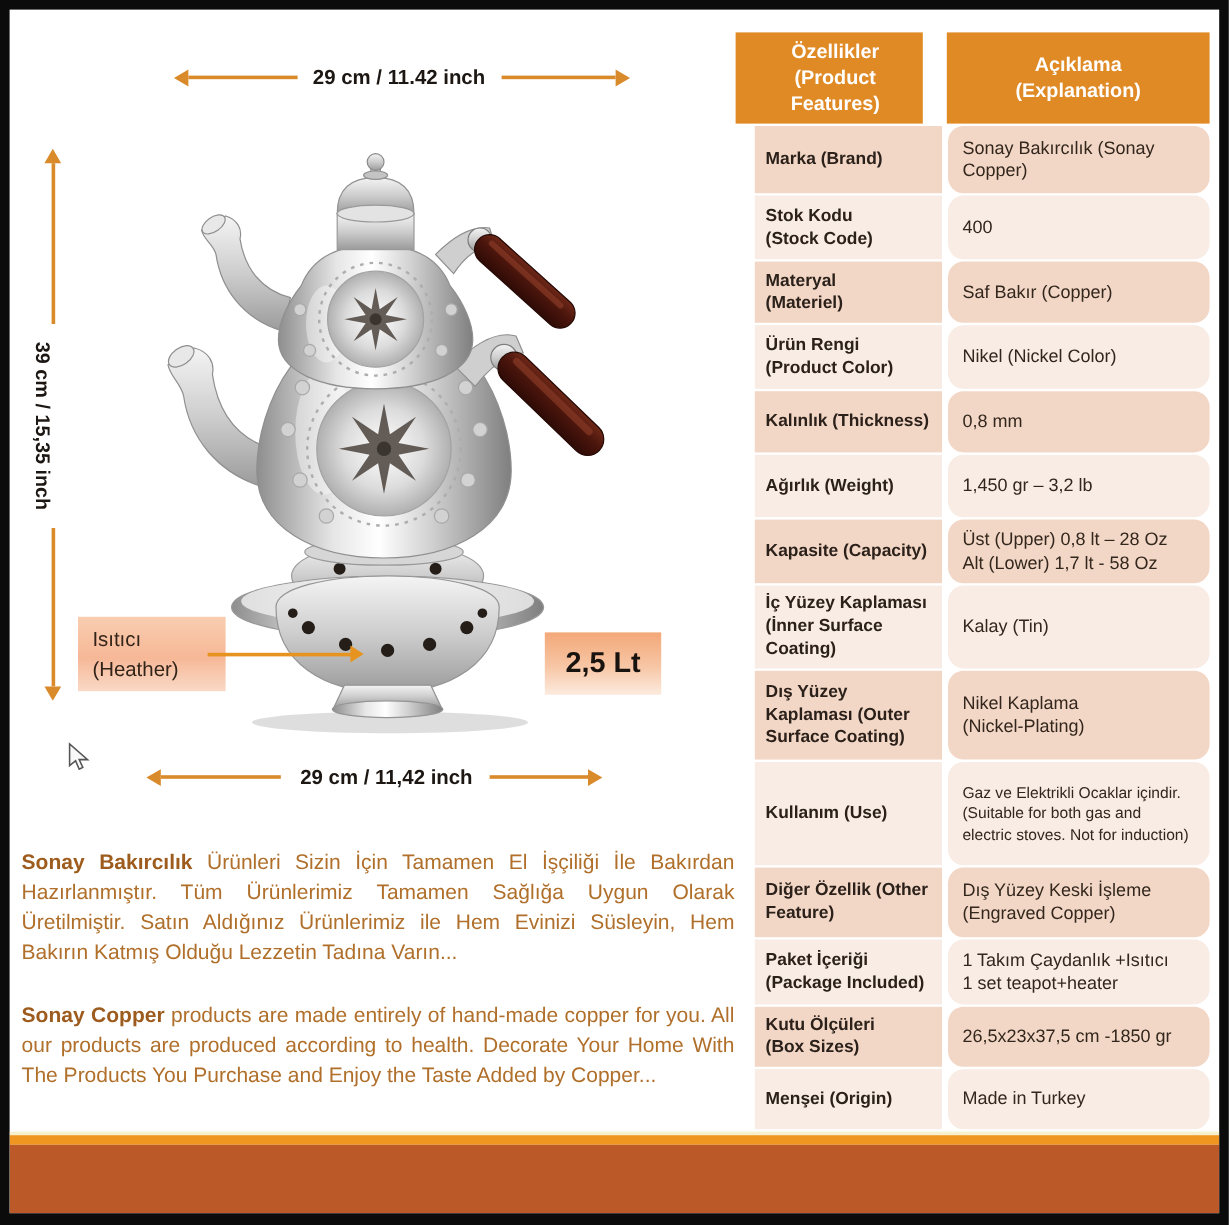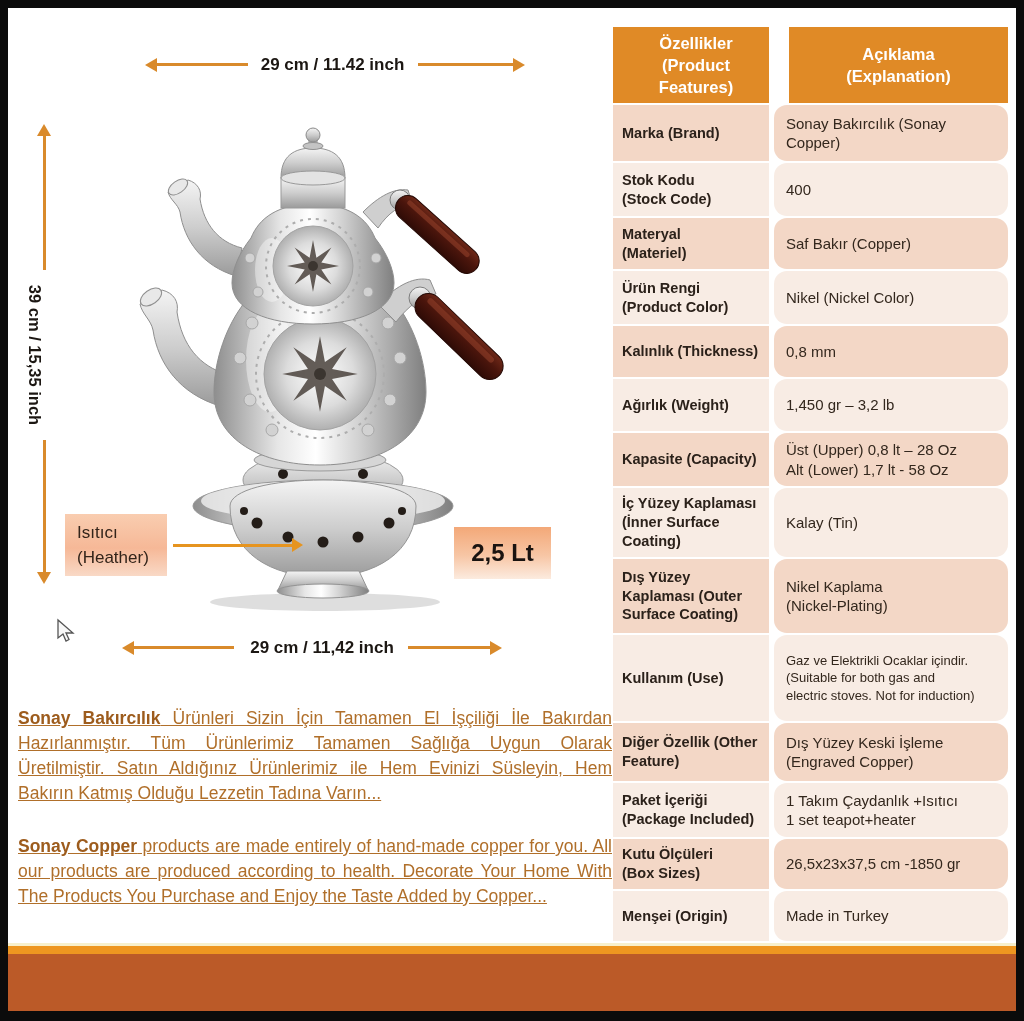--- a/index.html
+++ b/index.html
@@ -20,51 +20,51 @@
   .tri { position:absolute; width:0; height:0; border-style:solid; }
   .tri-left  { border-width:7px 12px 7px 0;  border-color:transparent #d98a2b transparent transparent; }
   .tri-right { border-width:7px 0 7px 12px;  border-color:transparent transparent transparent #d98a2b; }
   .tri-up    { border-width:0 7px 12px 7px;  border-color:transparent transparent #d98a2b transparent; }
   .tri-down  { border-width:12px 7px 0 7px;  border-color:#d98a2b transparent transparent transparent; }
 
   .v-dim-label { position:absolute; left:36px; top:263px; width:168px; transform:rotate(90deg);
                  transform-origin:0 0; font-weight:700; font-size:16.5px; color:#1c1713; text-align:center; }
 
   
-  .heater-box { position:absolute; left:57px; top:506px; width:102px; height:62px;
+  .heater-box { position:absolute; left:57px; top:506px; width:123px; height:62px;
                 background:linear-gradient(180deg,#f9cdb0 0%,#f6b897 55%,#f9d9c6 100%);
                 padding:7px 0 0 12px; font-size:17px; color:#33241a; line-height:1.45; }
   .heater-arrow-line { position:absolute; left:165px; top:536px; width:120px; height:2.5px; background:#e6941f; }
   .heater-arrow-head { position:absolute; left:284px; top:530px; border-width:7px 0 7px 11px;
                        border-color:transparent transparent transparent #e6941f; }
   .capacity-badge { position:absolute; left:446px; top:519px; width:97px; height:52px;
                 background:linear-gradient(180deg,#f3a878 0%,#f7c6a5 55%,#fcebdf 100%);
                 font-size:24px; font-weight:700; color:#191310; text-align:center; line-height:52px; }
 
   
   .para { position:absolute; left:10px; width:594px; font-size:17.5px; line-height:1.43;
-          text-align:justify; color:#b06f2a;text-decoration:underline; }
+          text-align:justify; color:#b06f2a; }
   .para b { color:#9d5c1d; }
   .para-tr { top:698px; }
   .para-en { top:826px; }
 
   
   .spec-table { position:absolute; left:605px; top:19px; width:395px; }
   .spec-header { display:flex; column-gap:5px; margin-bottom:2px; }
   .spec-header .hcell { background:#e08a26; color:#ffffff; font-weight:700; font-size:16.5px;
                         line-height:1.35; display:flex; align-items:center; justify-content:center;
                         text-align:center; height:76px; white-space:pre-line; }
   .hcell-feat { width:156px;padding-left:10px; }
   .hcell-expl { flex:1;margin-left:15px; }
   .rows .row { display:flex; column-gap:5px; margin-bottom:2px; }
   .rows .row:nth-child(odd)  .cell { background:#f3d7c6; }
   .rows .row:nth-child(even) .cell { background:#f8ece4; }
   .cell { display:flex; align-items:center; white-space:pre-line; }
   .cell-label { width:156px; font-weight:700; font-size:14.5px; line-height:1.3;
-                color:#2b211a; padding:4px 4px 4px 9px; }
+                color:#2b211a; padding:4px 4px 4px 9px;margin-left:16px; }
   .cell-value { flex:1; font-size:15px; line-height:1.3; color:#33271d; padding:4px 6px 4px 12px;border-radius:13px; }
   .rows .row:nth-child(1)  { min-height:56px; }
   .rows .row:nth-child(2)  { min-height:53px; }
   .rows .row:nth-child(3)  { min-height:51px; }
   .rows .row:nth-child(4)  { min-height:53px; }
   .rows .row:nth-child(5)  { min-height:51px; }
   .rows .row:nth-child(6)  { min-height:52px; }
   .rows .row:nth-child(7)  { min-height:53px; }
   .rows .row:nth-child(8)  { min-height:69px; }
   .rows .row:nth-child(9)  { min-height:74px; }

